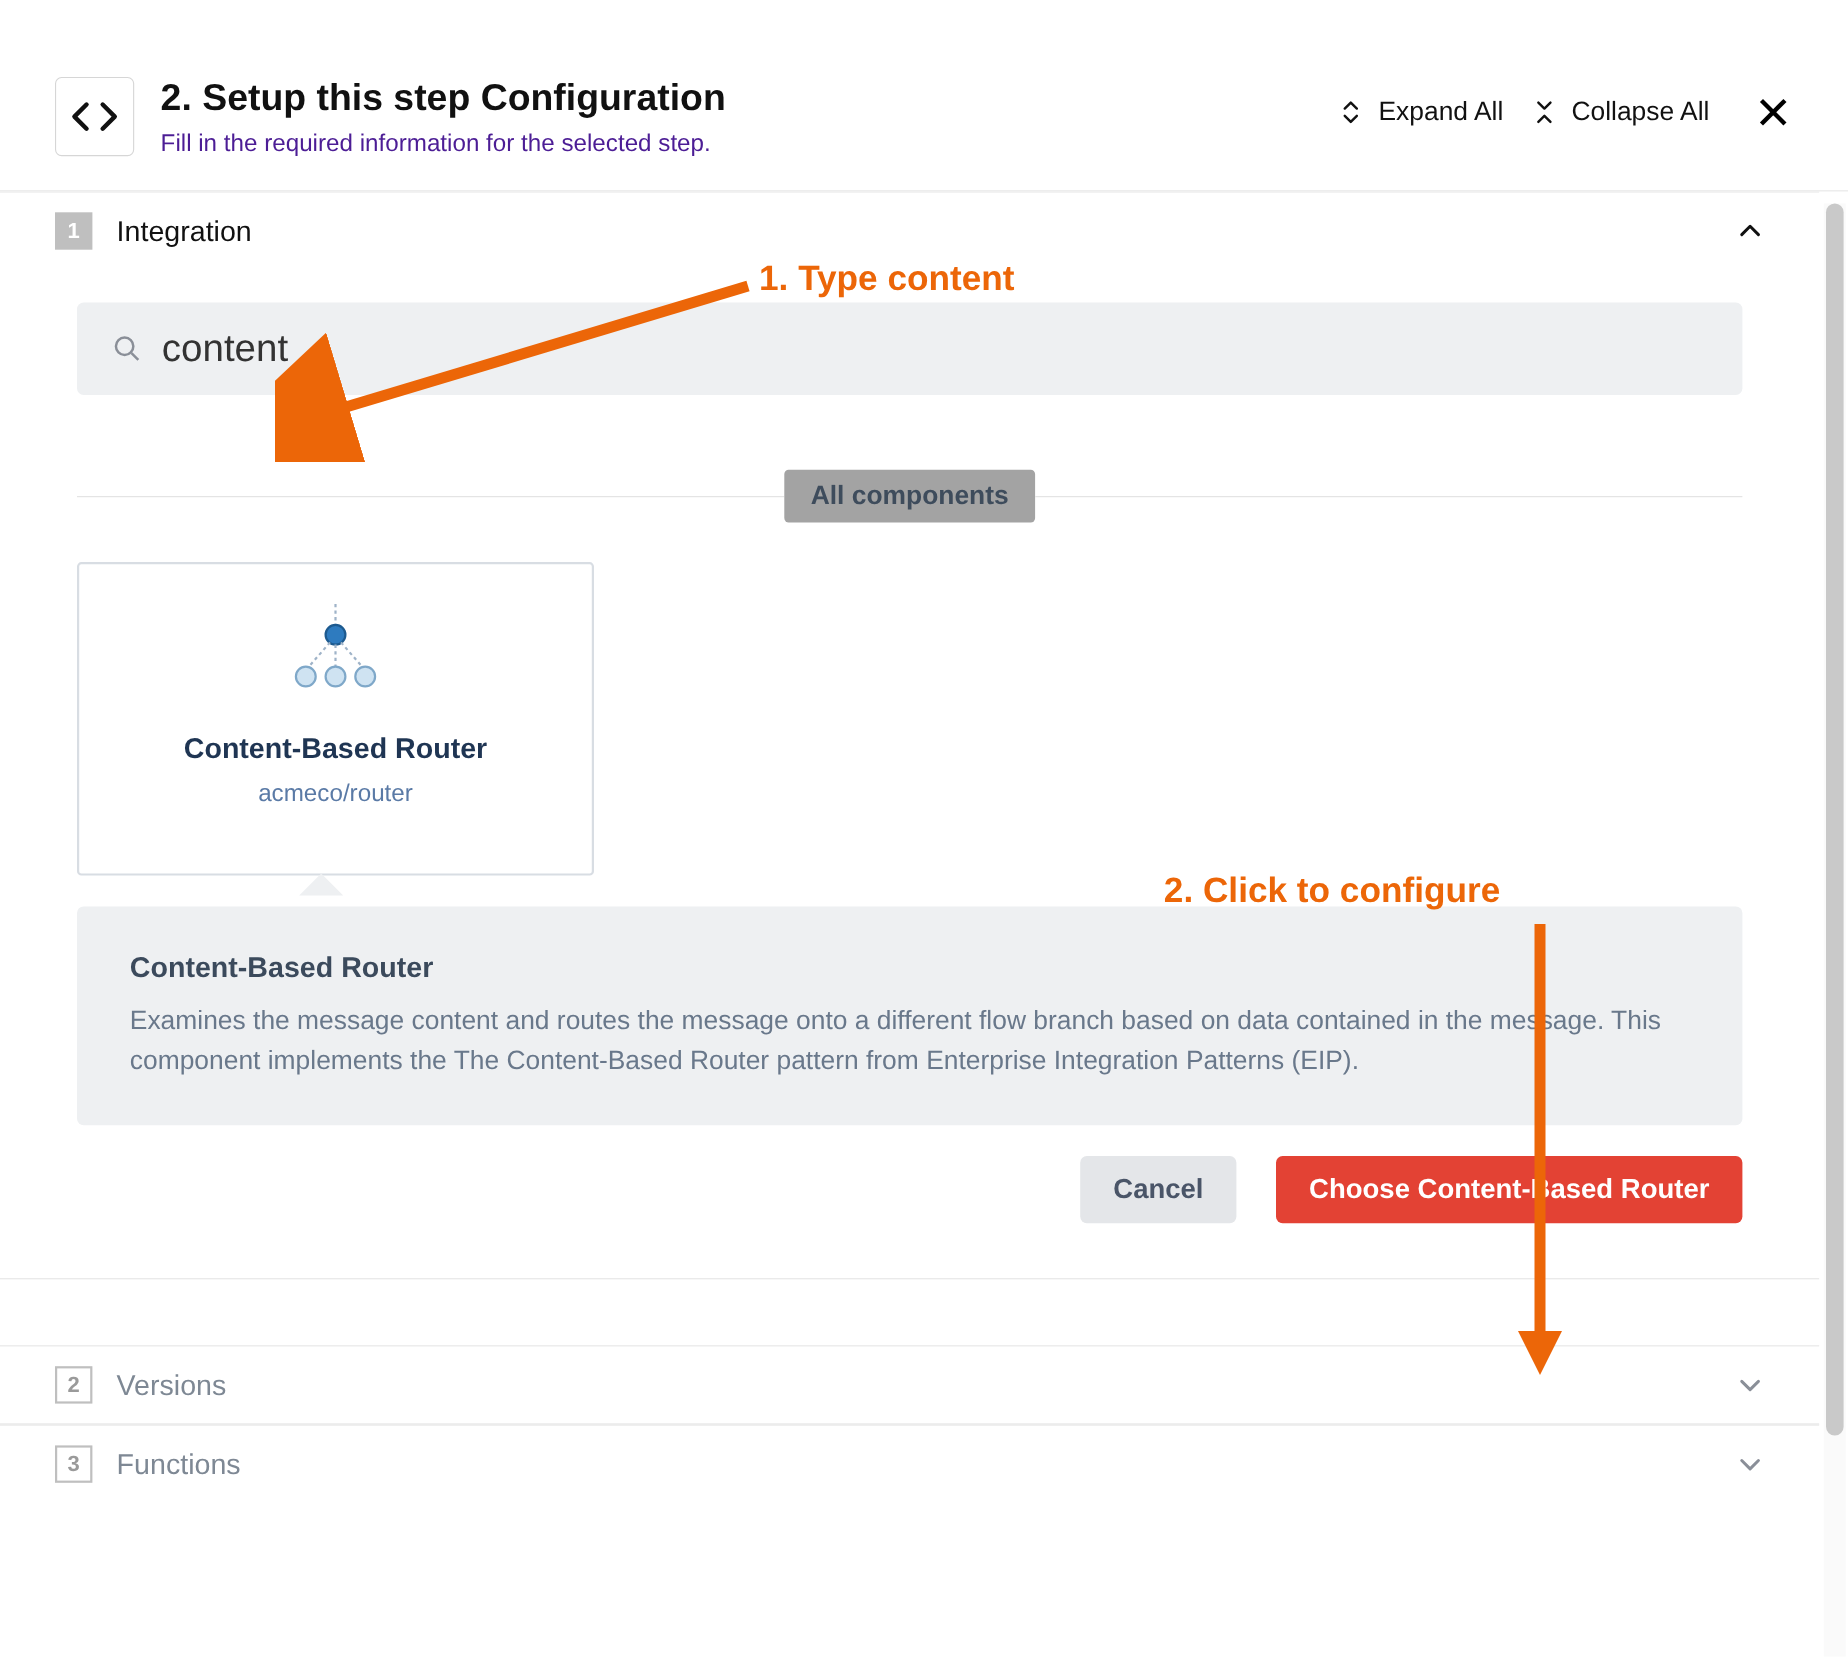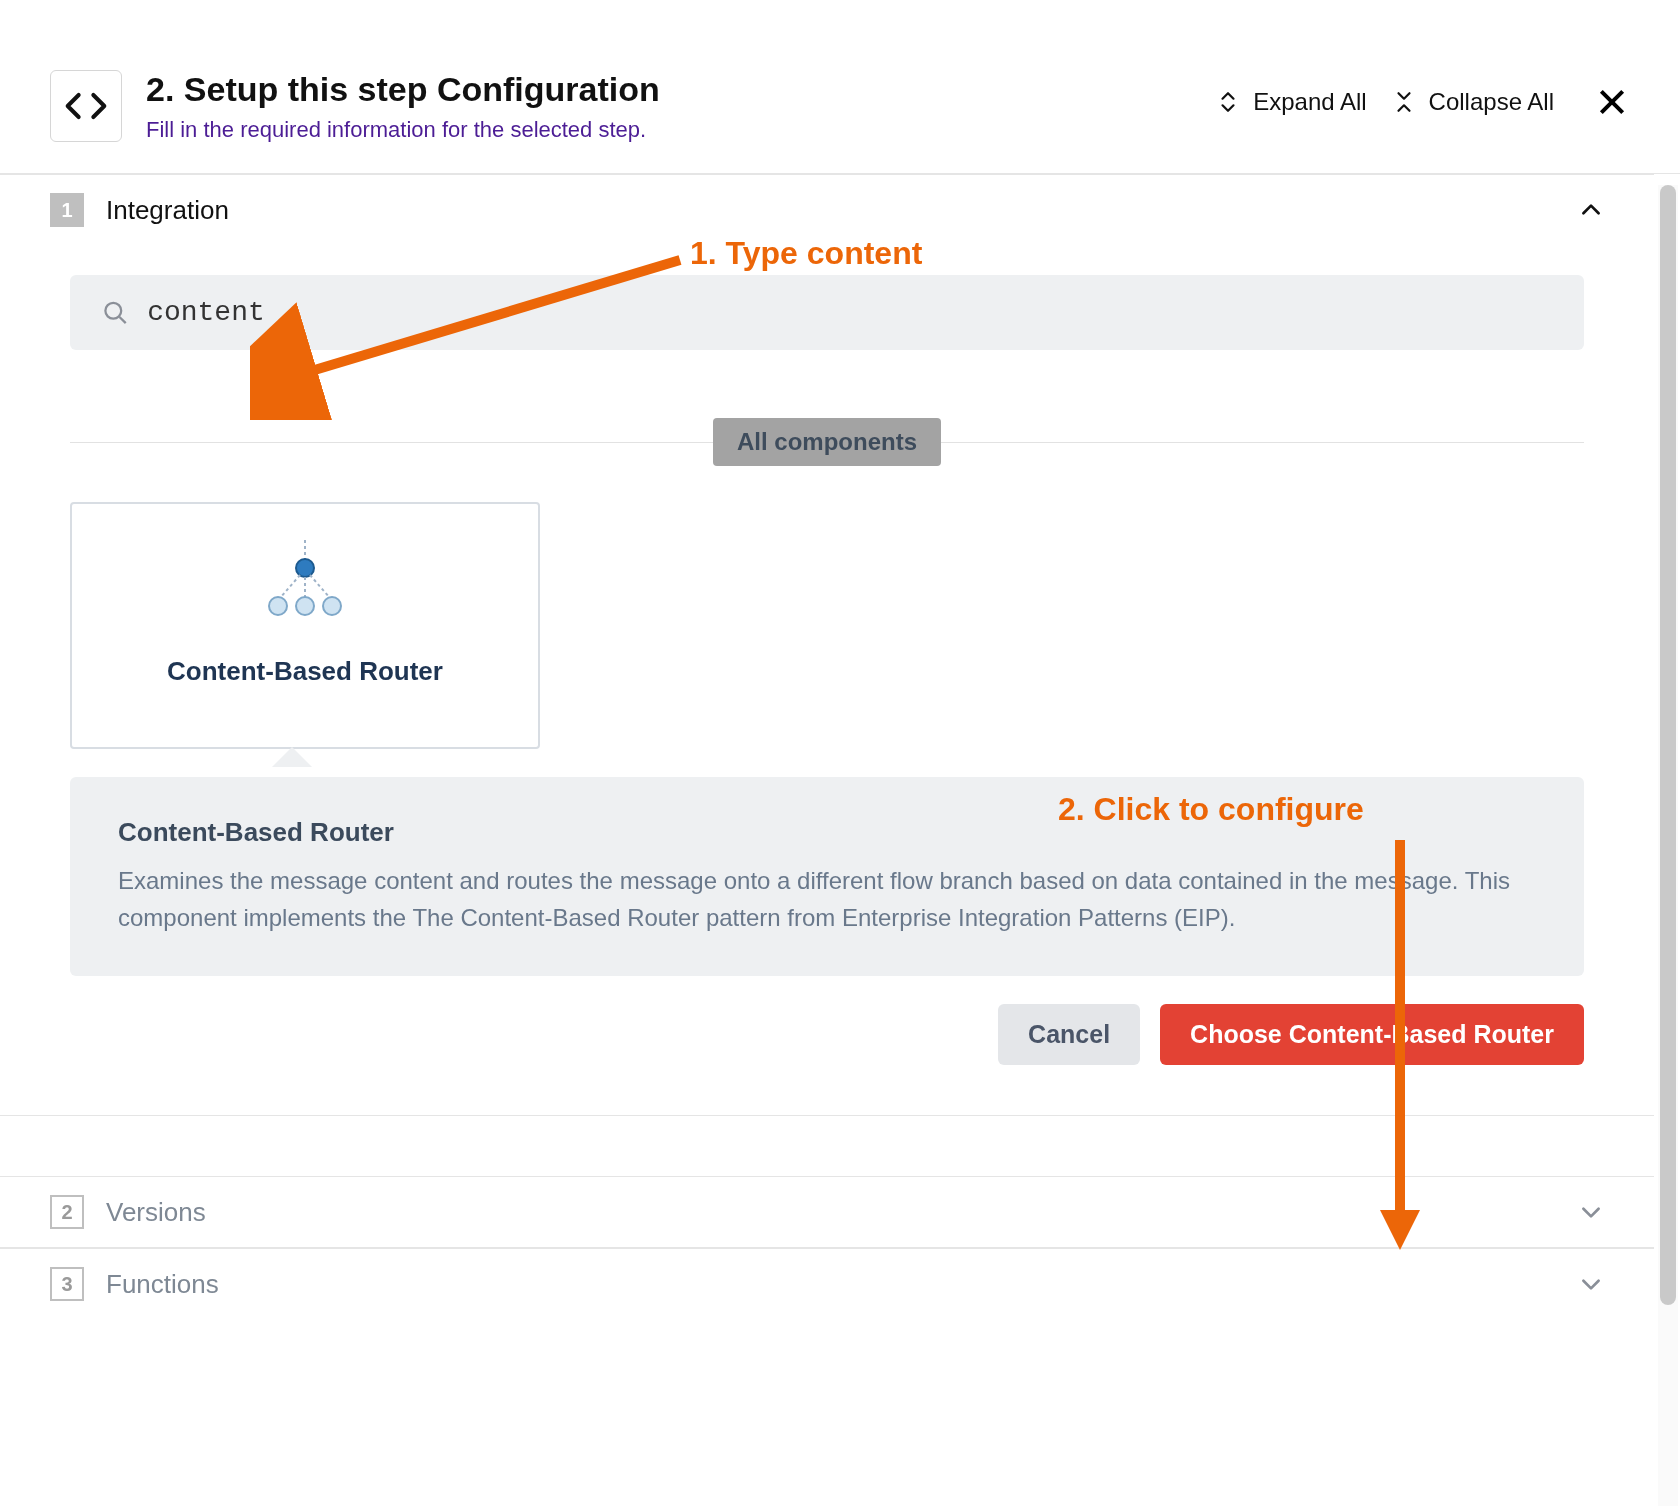--- a/index.html
+++ b/index.html
@@ -20,33 +20,33 @@
   .section { border-top: 1px solid #e5e5e5; border-bottom: 1px solid #e5e5e5; }
   .section-header { display: flex; align-items: center; padding: 18px 50px; cursor: pointer; }
   .step-num { width: 34px; height: 34px; display: flex; align-items: center; justify-content: center; font-size: 20px; font-weight: 600; color: #fff; background: #bfbfbf; margin-right: 22px; }
   .step-num.inactive { background: #fff; border: 2px solid #bfbfbf; color: #9a9a9a; }
   .section-title { font-size: 26px; font-weight: 400; color: #111; flex: 1; }
   .section-title.muted { color: #7e8894; }
   .chevron { width: 26px; height: 26px; }
   .section-body { padding: 30px 70px 50px 70px; }
   .search-wrap { background: #eef0f2; border-radius: 6px; display: flex; align-items: center; padding: 22px 32px; }
   .search-wrap svg { width: 28px; height: 28px; stroke: #8a8f98; stroke-width: 2; fill: none; }
-  .search-input { border: none; background: transparent; font-size: 28px; color: #333; margin-left: 18px; outline: none; width: 100%; font-family: Liberation Mono, monospace; }
+  .search-input { border: none; background: transparent; font-size: 35px; color: #333; margin-left: 18px; outline: none; width: 100%; }
   .divider-row { display: flex; align-items: center; margin-top: 68px; }
   .divider-line { flex: 1; height: 1px; background: #e2e2e2; }
   .divider-pill { background: #a3a3a3; padding: 10px 24px; font-size: 24px; font-weight: 600; color: #3e4c5c; border-radius: 4px; }
   .card { width: 470px; border: 2px solid #d8dde3; border-radius: 4px; margin-top: 36px; padding: 36px 24px 60px 24px; text-align: center; position: relative; }
   .card-icon { width: 110px; height: 90px; margin: 0 auto 26px auto; position: relative; }
   .card-title { font-size: 26px; font-weight: 700; color: #1f3553; }
   .card-sub { font-size: 22px; color: #5a7aa6; margin-top: 12px; }
   .card::after { content: ""; position: absolute; bottom: -20px; left: 200px; width: 0; height: 0; border-left: 20px solid transparent; border-right: 20px solid transparent; border-bottom: 20px solid #eef0f2; }
   .detail-box { background: #eef0f2; border-radius: 6px; margin-top: 28px; padding: 40px 48px; }
   .detail-title { font-size: 26px; font-weight: 700; color: #3b4a5c; }
   .detail-text { font-size: 24px; line-height: 1.55; color: #69788b; margin-top: 14px; }
-  .btn-row { display: flex; justify-content: flex-end; gap: 20px; margin-top: 28px; }
+  .btn-row { display: flex; justify-content: flex-end; gap: 36px; margin-top: 28px; }
   .btn { font-size: 25px; font-weight: 700; padding: 16px 30px; border-radius: 6px; border: none; cursor: pointer; }
   .btn-cancel { background: #e4e6e9; color: #4a5568; }
   .btn-primary { background: #e34234; color: #fff; }
   .annotation { position: absolute; color: #ec6608; font-size: 32px; font-weight: 800; pointer-events: none; }
   .arrow-svg { position: absolute; pointer-events: none; }
   .scrollbar-track { position: absolute; right: 2px; top: 145px; width: 20px; height: 1358px; background: #fafafa; }
   .scrollbar-thumb { position: absolute; right: 4px; top: 145px; width: 16px; height: 1120px; background: #c9c9c9; border-radius: 8px; }
 </style>
 </head>
 <body>
@@ -123,20 +123,21 @@
               <circle cx="55" cy="28" r="9" fill="#2e7bbf" stroke="#1d5a8f" stroke-width="2"></circle>
               <line x1="50" y1="35" x2="30" y2="58" stroke="#9fb3c8" stroke-width="2" stroke-dasharray="3 3"></line>
               <line x1="55" y1="37" x2="55" y2="58" stroke="#9fb3c8" stroke-width="2" stroke-dasharray="3 3"></line>
               <line x1="60" y1="35" x2="80" y2="58" stroke="#9fb3c8" stroke-width="2" stroke-dasharray="3 3"></line>
               <circle cx="28" cy="66" r="9" fill="#cfe3f2" stroke="#7fa8c9" stroke-width="2"></circle>
               <circle cx="55" cy="66" r="9" fill="#cfe3f2" stroke="#7fa8c9" stroke-width="2"></circle>
               <circle cx="82" cy="66" r="9" fill="#cfe3f2" stroke="#7fa8c9" stroke-width="2"></circle>
             </svg>
           </div>
           <div class="card-title">Content-Based Router</div>
+          <div class="card-sub">acmeco/router</div>
         </div>
 
         <div class="detail-box">
           <div class="detail-title">Content-Based Router</div>
           <div class="detail-text">Examines the message content and routes the message onto a different flow branch based on data contained in the message. This component implements the The Content-Based Router pattern from Enterprise Integration Patterns (EIP).</div>
         </div>
 
         <div class="btn-row">
           <button class="btn btn-cancel">Cancel</button>
           <button class="btn btn-primary">Choose Content-Based Router</button>

